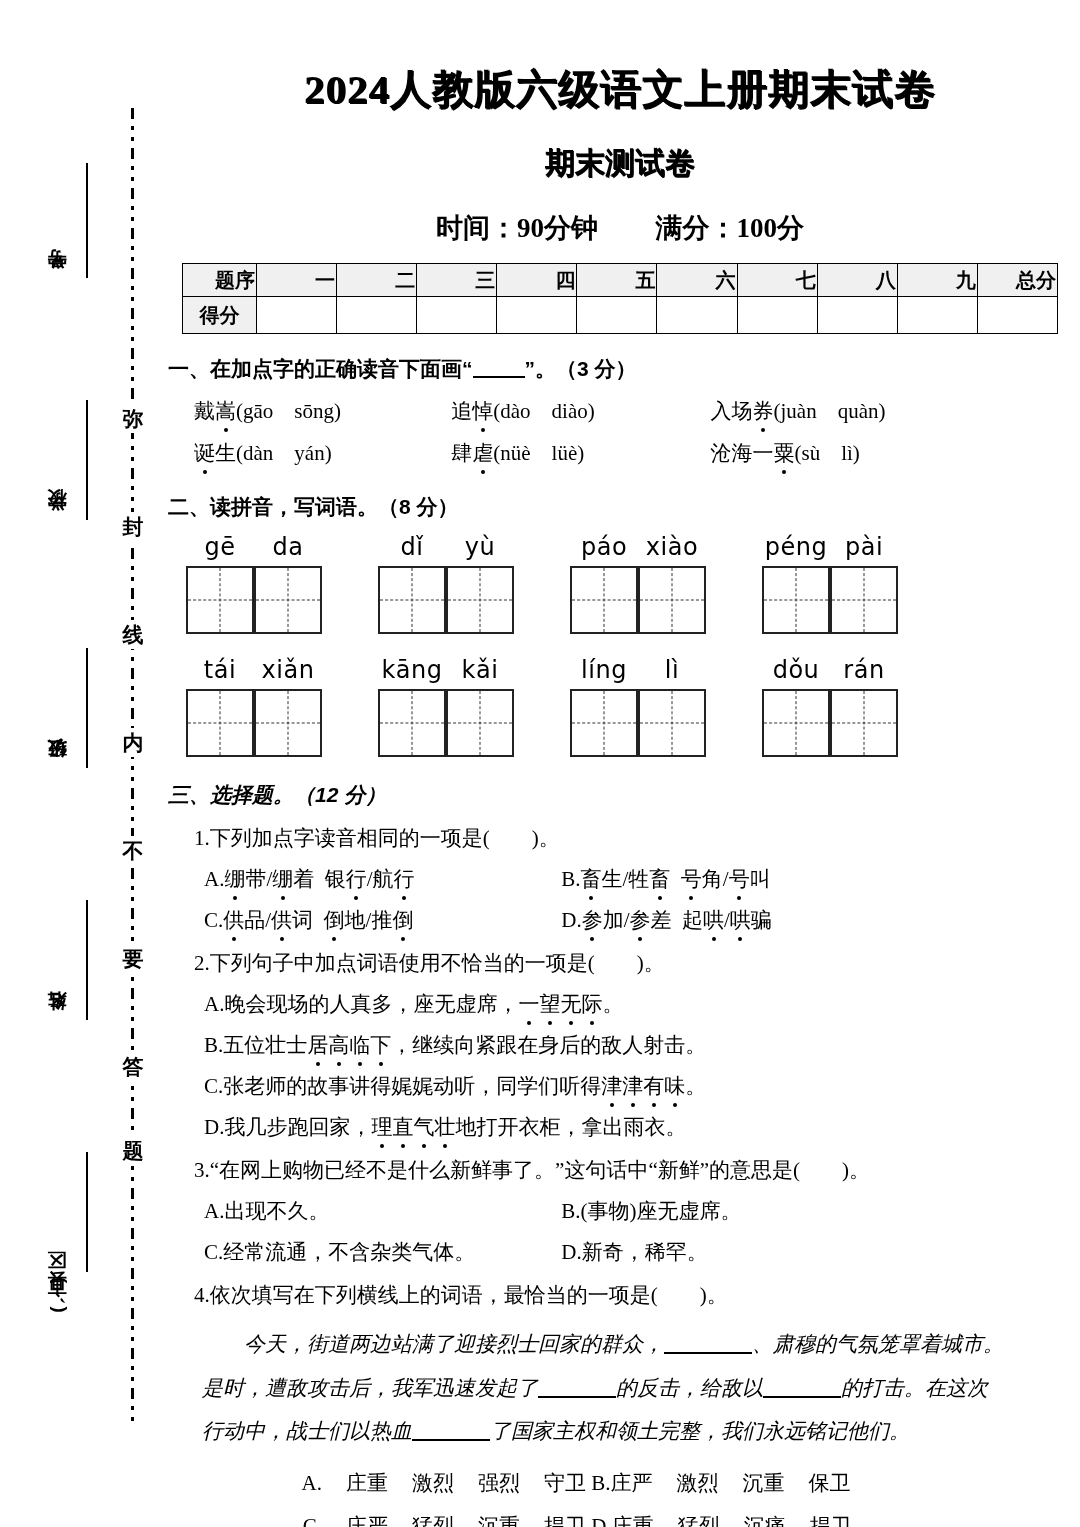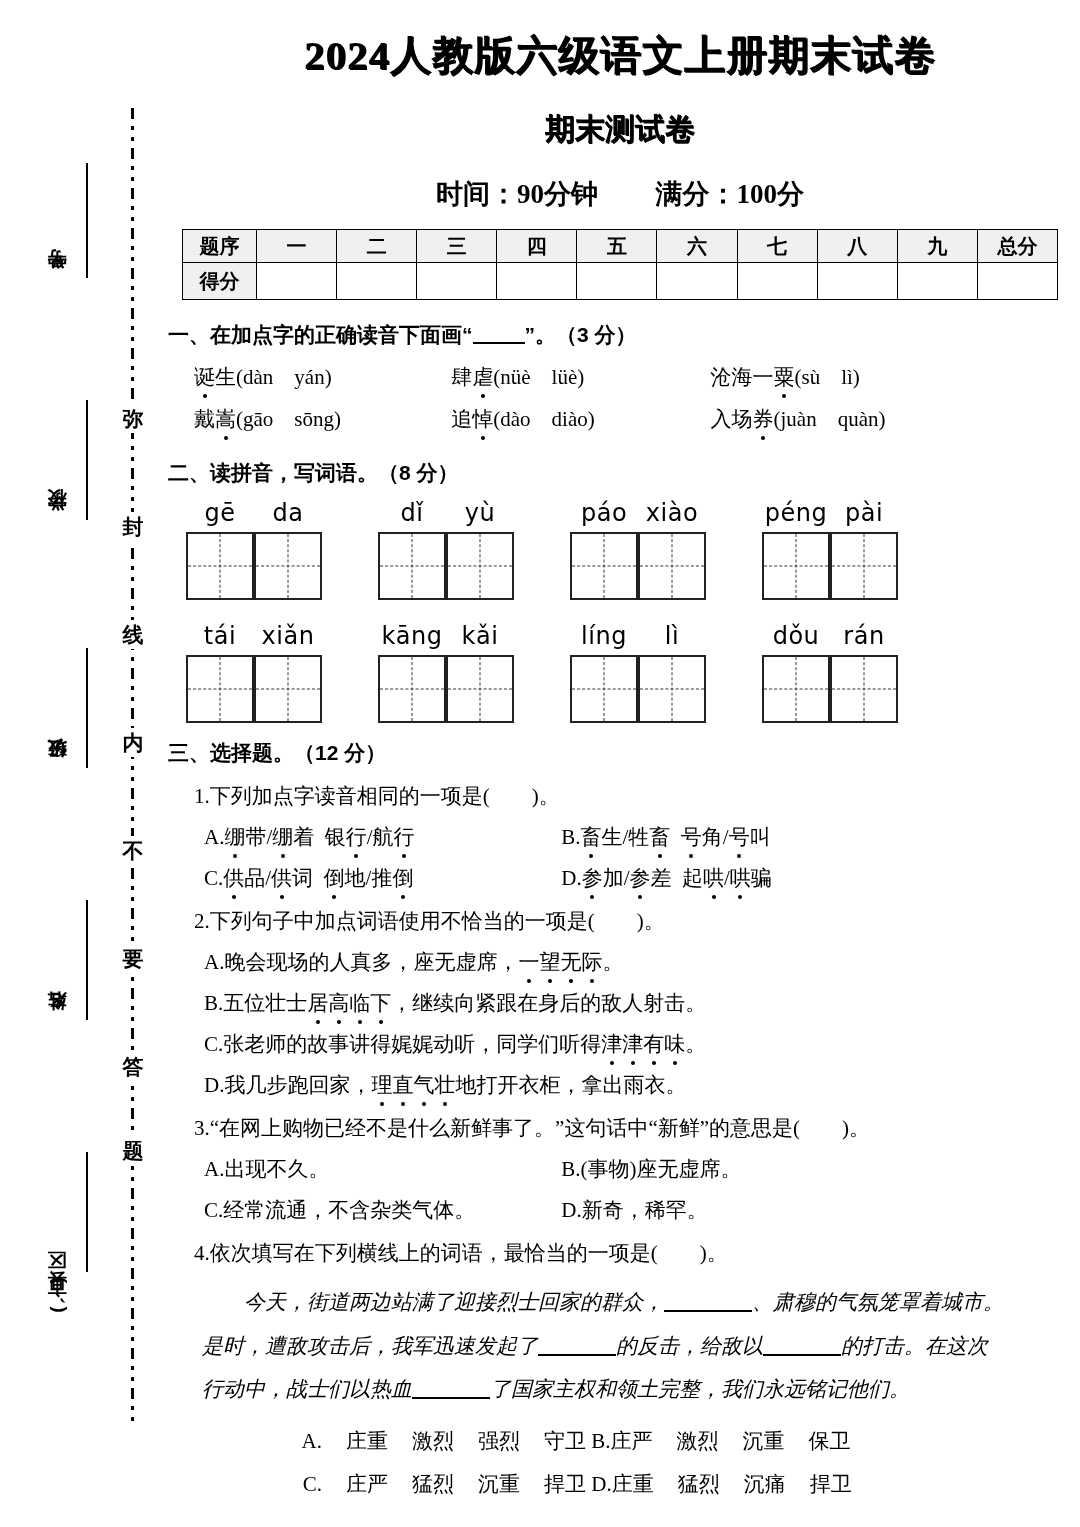--- a/index.html
+++ b/index.html
@@ -55,21 +55,21 @@
 
   
   .sheet { position:absolute; left:160px; top:0; width:920px; height:1527px; }
 
   .main-title {
     text-align:center;
     font-family:"Liberation Serif","DejaVu Serif",serif;
     font-weight:700;
     font-size:41px;
     letter-spacing:1px;
-    margin-top:28px;
+    margin-top:62px;
     text-shadow:1.2px 1.2px 0 #000;
   }
   .sub-title {
     text-align:center;
     font-weight:700;
     font-size:30px;
     margin-top:26px;
     text-shadow:0.8px 0.8px 0 #000;
   }
   .meta-line {
@@ -87,21 +87,21 @@
     table-layout:fixed;
   }
   table.score td {
     border:1.6px solid #000;
     height:33px;
     text-align:center;
     font-weight:700;
     font-size:20px;
     font-family:"Liberation Sans","DejaVu Sans",sans-serif;
   }
-  table.score tr.head td { background:#f0f0f0; }
+  table.score tr.head td { background:#f0f0f0;text-align:right; }
   table.score td.rowhead { width:74px; background:#f0f0f0; }
   table.score tr.body td { height:37px; background:#fff; }
   table.score tr.body td.rowhead { background:#f0f0f0; }
 
   .sec-head {
     font-weight:700;
     font-size:21px;
     font-family:"Liberation Sans","DejaVu Sans",sans-serif;
     margin:21px 0 0 8px;
   }
@@ -244,42 +244,42 @@
     </tr>
   </tbody>
     </table>
 
   <div class="sec-head">
     <span>一、在加点字的正确读音下面画“</span><span class="uline"></span><span>”。（3 分）</span>
   </div>
 
   <div class="q-row">
     <span class="q-item" style="width:252px;">
+      <span>戴</span><span class="dot">嵩</span><span>(gāo　sōng)</span>
+    </span>
+    <span class="q-item" style="width:254px;">
+      <span>追</span><span class="dot">悼</span><span>(dào　diào)</span>
+    </span>
+    <span class="q-item">
+      <span>入场</span><span class="dot">券</span><span>(juàn　quàn)</span>
+    </span>
+  </div>
+
+  <div class="q-row">
+    <span class="q-item" style="width:252px;">
       <span class="dot">诞</span><span>生</span><span>(dàn　yán)</span>
     </span>
     <span class="q-item" style="width:254px;">
       <span>肆</span><span class="dot">虐</span><span>(nüè　lüè)</span>
     </span>
     <span class="q-item">
       <span>沧海一</span><span class="dot">粟</span><span>(sù　lì)</span>
     </span>
   </div>
 
-  <div class="q-row">
-    <span class="q-item" style="width:252px;">
-      <span>戴</span><span class="dot">嵩</span><span>(gāo　sōng)</span>
-    </span>
-    <span class="q-item" style="width:254px;">
-      <span>追</span><span class="dot">悼</span><span>(dào　diào)</span>
-    </span>
-    <span class="q-item">
-      <span>入场</span><span class="dot">券</span><span>(juàn　quàn)</span>
-    </span>
-  </div>
-
   <div class="sec-head" style="margin-top:26px;">二、读拼音，写词语。（8 分）</div>
 
   <div class="py-row">
     <div class="py-block">
       <div class="py-text">
         <span>gē</span><span>da</span>
       </div>
       <div class="grid-pair">
         <div class="cell"></div>
         <div class="cell"></div>
@@ -346,21 +346,21 @@
       <div class="py-text">
         <span>dǒu</span><span>rán</span>
       </div>
       <div class="grid-pair">
         <div class="cell"></div>
         <div class="cell"></div>
       </div>
     </div>
   </div>
 
-  <div class="sec-head" style="margin-top:16px;">三、选择题。（12 分）</div>
+  <div class="sec-head" style="margin-top:24px;font-style:italic;">三、选择题。（12 分）</div>
 
   <div class="choice-q">1.下列加点字读音相同的一项是(　　)。</div>
 
   <div class="opts">
     <span class="col colA">
       <span>A.</span><span class="dot">绷</span><span>带/</span><span class="dot">绷</span><span>着</span>&nbsp;&nbsp;<span>银</span><span class="dot">行</span><span>/航</span><span class="dot">行</span>
     </span>
     <span class="col">
       <span>B.</span><span class="dot">畜</span><span>生/牲</span><span class="dot">畜</span>&nbsp;&nbsp;<span class="dot">号</span><span>角/</span><span class="dot">号</span><span>叫</span>
     </span>

